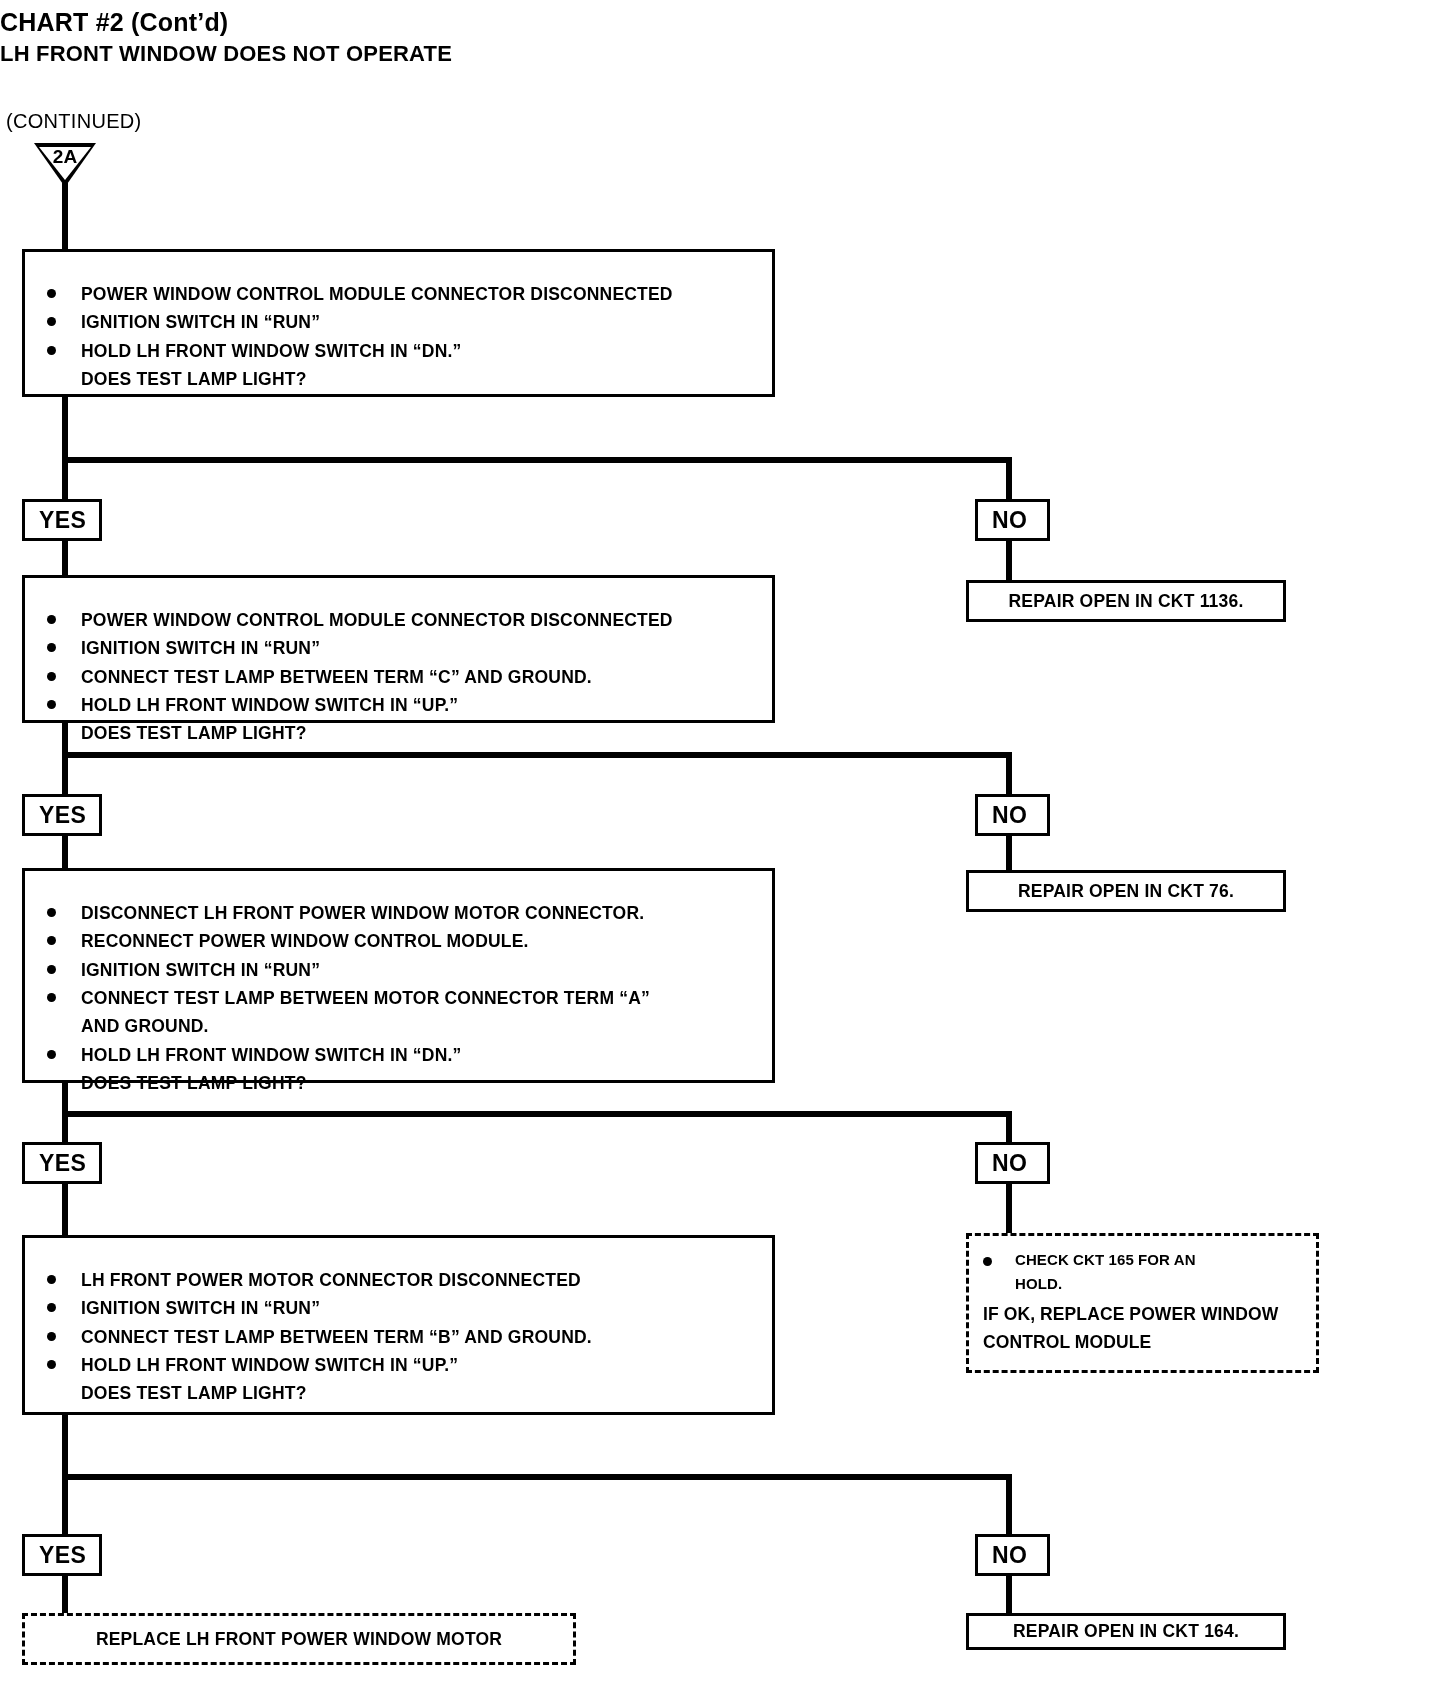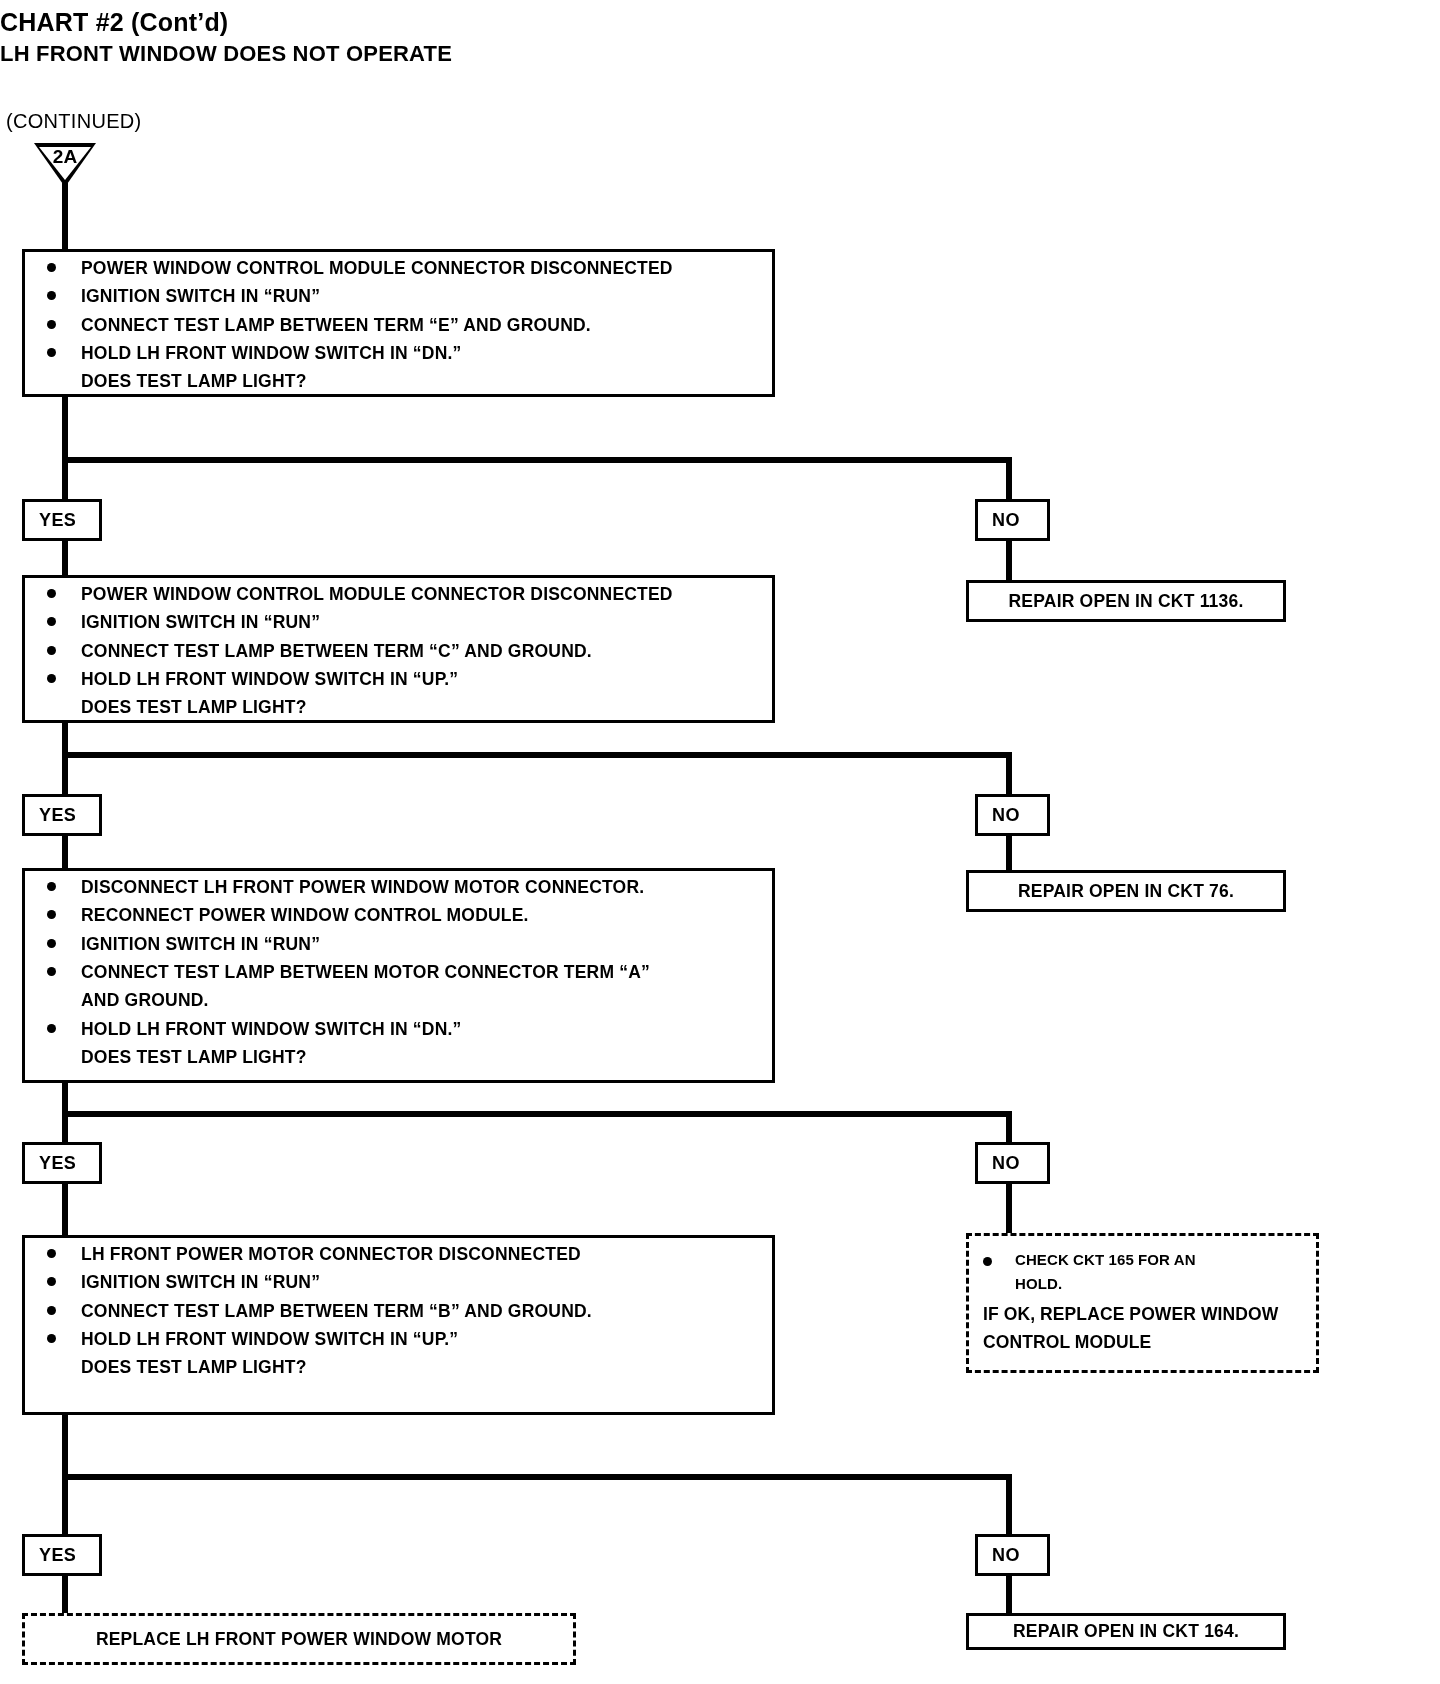--- a/index.html
+++ b/index.html
@@ -90,21 +90,21 @@
 
   
   .inst-box {
     position: absolute;
     border: 3px solid #000;
     background: #fff;
     box-sizing: border-box;
   }
   .inst-list {
     margin: 0;
-    padding: 2px 10px 10px 22px;
+    padding: 28px 10px 10px 22px;
     list-style: none;
   }
   .inst-list li {
     position: relative;
     font-size: 17.5px;
     font-weight: bold;
     letter-spacing: 0.2px;
     line-height: 1.62;
     padding-left: 34px;
   }
@@ -121,21 +121,21 @@
 
   .yn-box {
     position: absolute;
     border: 3px solid #000;
     background: #fff;
     box-sizing: border-box;
     display: flex;
     align-items: center;
     justify-content: flex-start;
     padding-left: 14px;
-    font-size: 18px;
+    font-size: 23px;
     font-weight: bold;
     letter-spacing: 0.4px;
   }
 
   .result-box {
     position: absolute;
     border: 3px solid #000;
     background: #fff;
     box-sizing: border-box;
     display: flex;
@@ -199,21 +199,20 @@
   <div class="tri-inner"></div>
   <div class="tri-text">2A</div>
 </div>
 
 <div class="vline" style="left:62px; top:183px; height:66px;"></div>
 
 <div class="inst-box" style="left:22px; top:249px; width:753px; height:148px;">
   <ul class="inst-list">
     <li><span class="bullet"></span><span>POWER WINDOW CONTROL MODULE CONNECTOR DISCONNECTED</span></li>
     <li><span class="bullet"></span><span>IGNITION SWITCH IN “RUN”</span></li>
-    <li><span class="bullet"></span><span>CONNECT TEST LAMP BETWEEN TERM “E” AND GROUND.</span></li>
     <li><span class="bullet"></span><span>HOLD LH FRONT WINDOW SWITCH IN “DN.”</span><span class="cont-line">DOES TEST LAMP LIGHT?</span></li>
   </ul>
 </div>
 
 <div class="vline" style="left:62px; top:397px; height:66px;"></div>
 <div class="hline" style="left:62px; top:457px; width:950px;"></div>
 <div class="vline" style="left:1006px; top:457px; height:44px;"></div>
 <div class="vline" style="left:62px; top:457px; height:44px;"></div>
 
 <div class="yn-box" style="left:22px; top:499px; width:80px; height:42px;">

